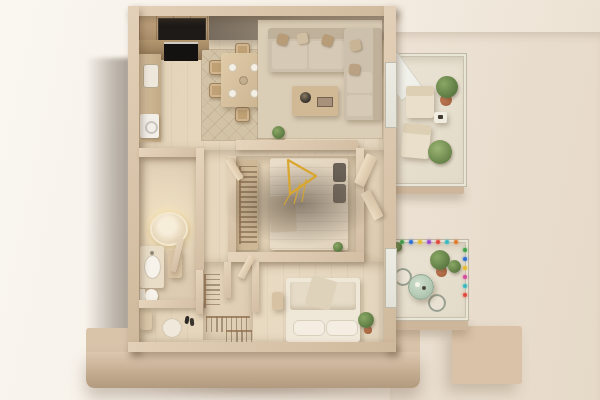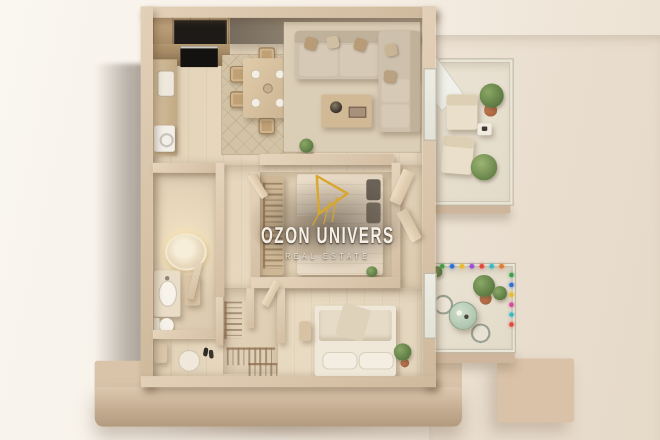--- a/index.html
+++ b/index.html
@@ -247,20 +247,14 @@
   <div class="a door" style="left:360px;top:154px;width:11px;height:32px;transform:rotate(24deg);"></div>
   <div class="a door" style="left:367px;top:190px;width:10px;height:30px;transform:rotate(-28deg);"></div>
 
   <div class="a wm-shade" style="left:195px;top:146px;width:210px;height:116px;"></div>
   <div class="a" style="left:280px;top:154px;width:40px;height:52px;">
     <svg width="40" height="52" viewBox="0 0 40 52">
       <path d="M8 6 L36 22 L10 40 Z" fill="none" stroke="#D9A62F" stroke-width="2.2" stroke-linejoin="round"></path>
       <path d="M10 40 L4 51 M20 29 L14 50 M26 25 L22 48" fill="none" stroke="#D9A62F" stroke-width="1.3" opacity="0.85"></path>
     </svg>
   </div>
-  <div class="a" style="left:178px;top:203px;width:240px;">
-    <div class="wm-title">OZON UNIVERS</div>
-  </div>
-  <div class="a" style="left:178px;top:228px;width:240px;">
-    <div class="wm-sub">REAL ESTATE</div>
-  </div>
 
 </div>
 
 </body></html>

